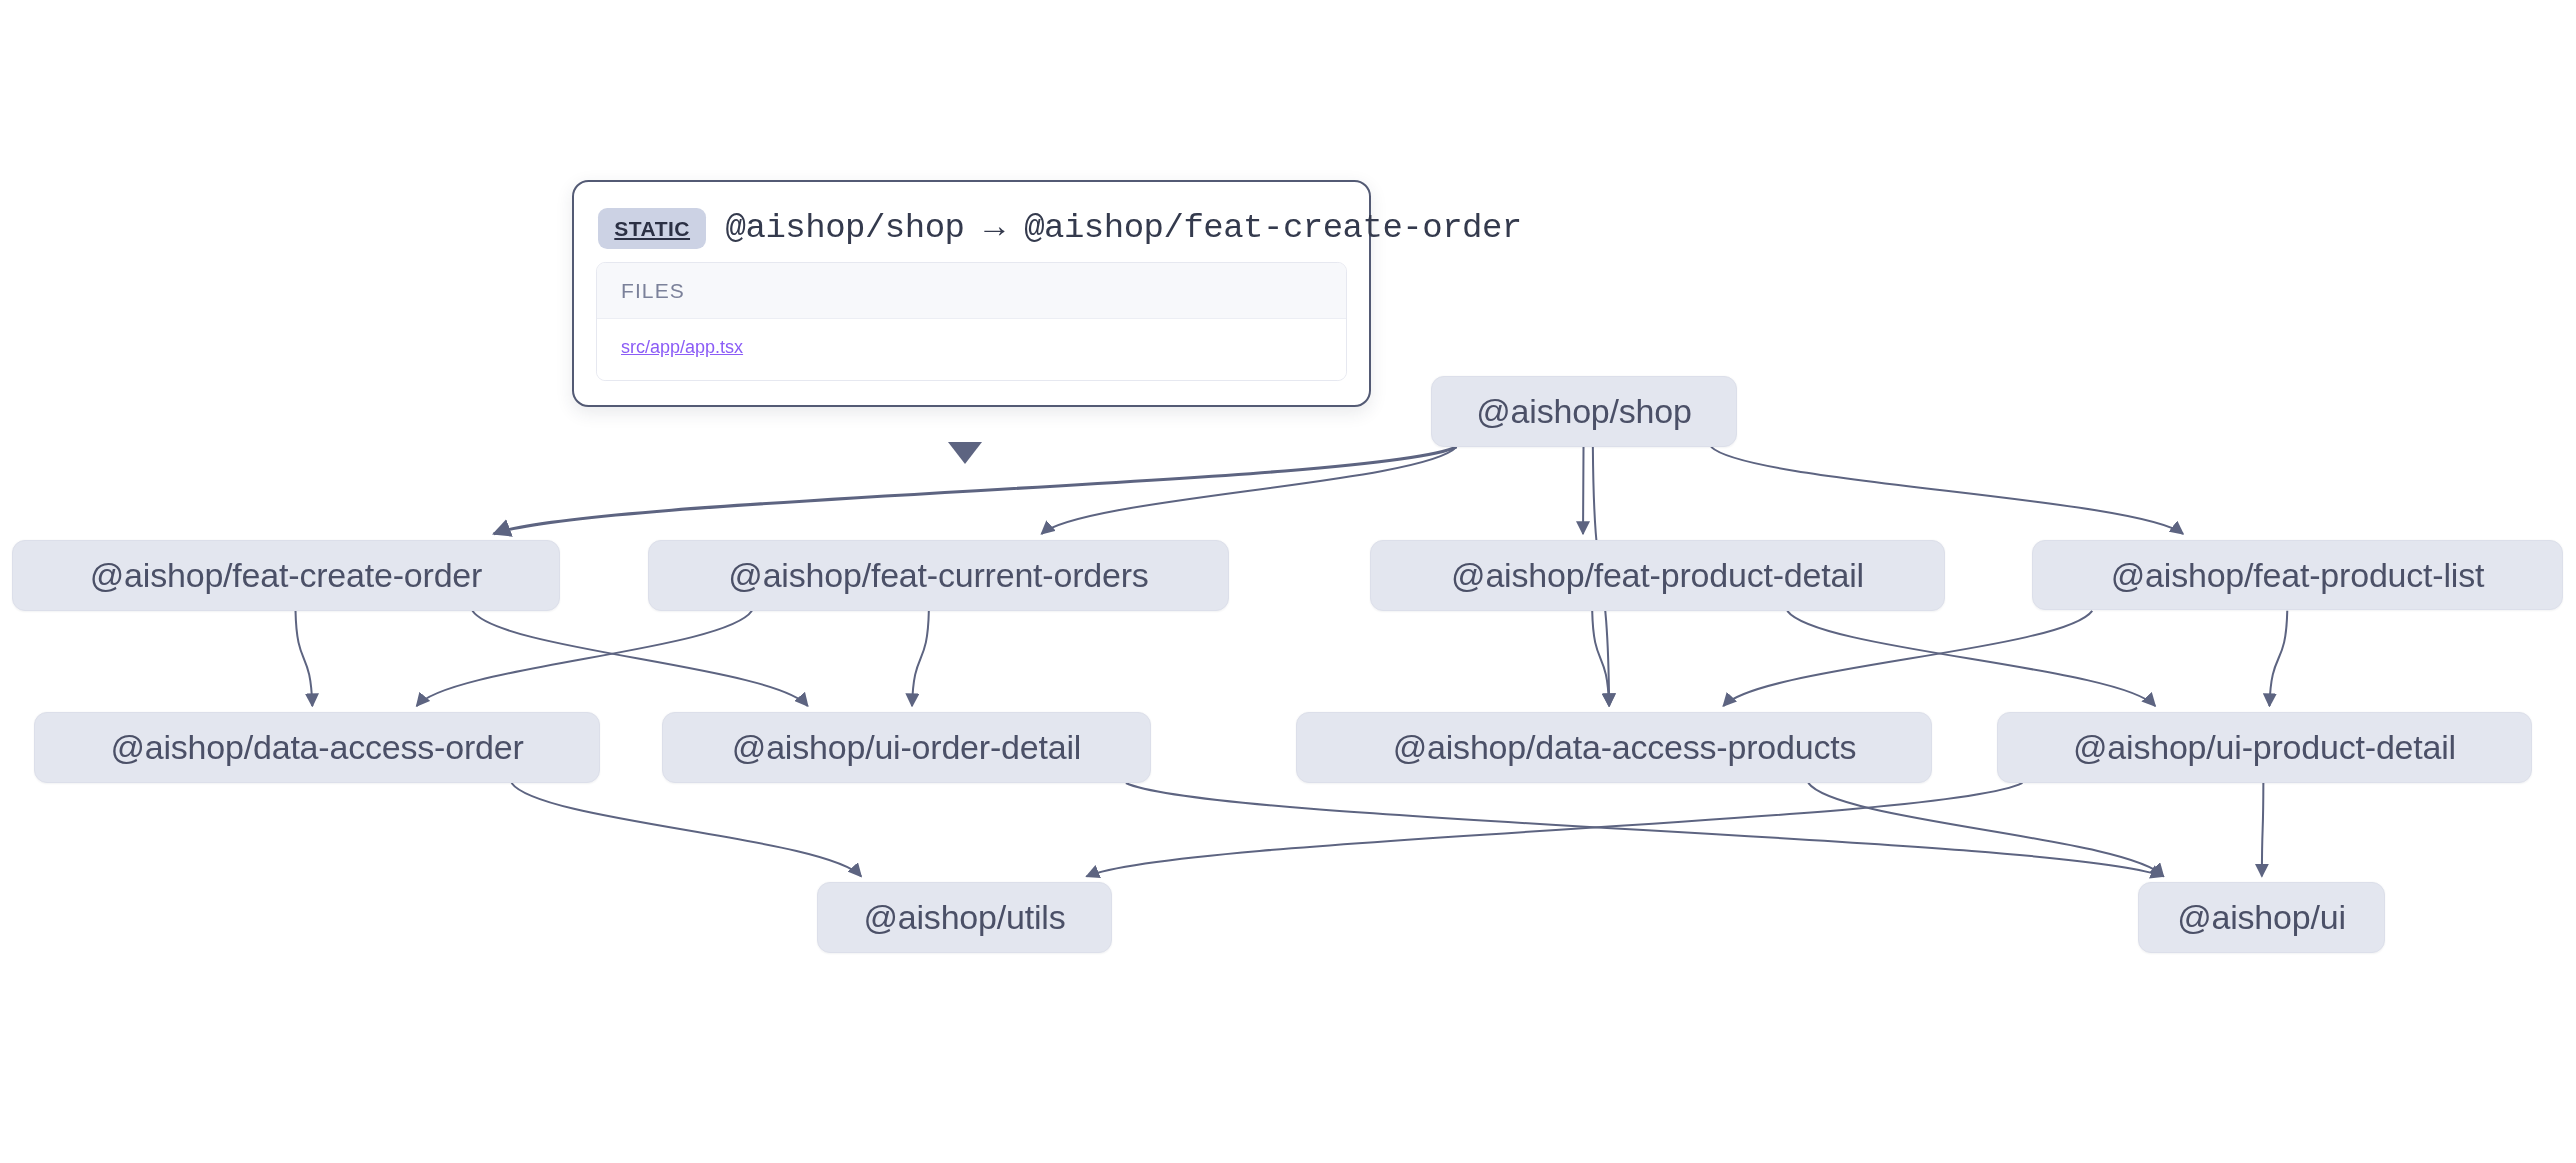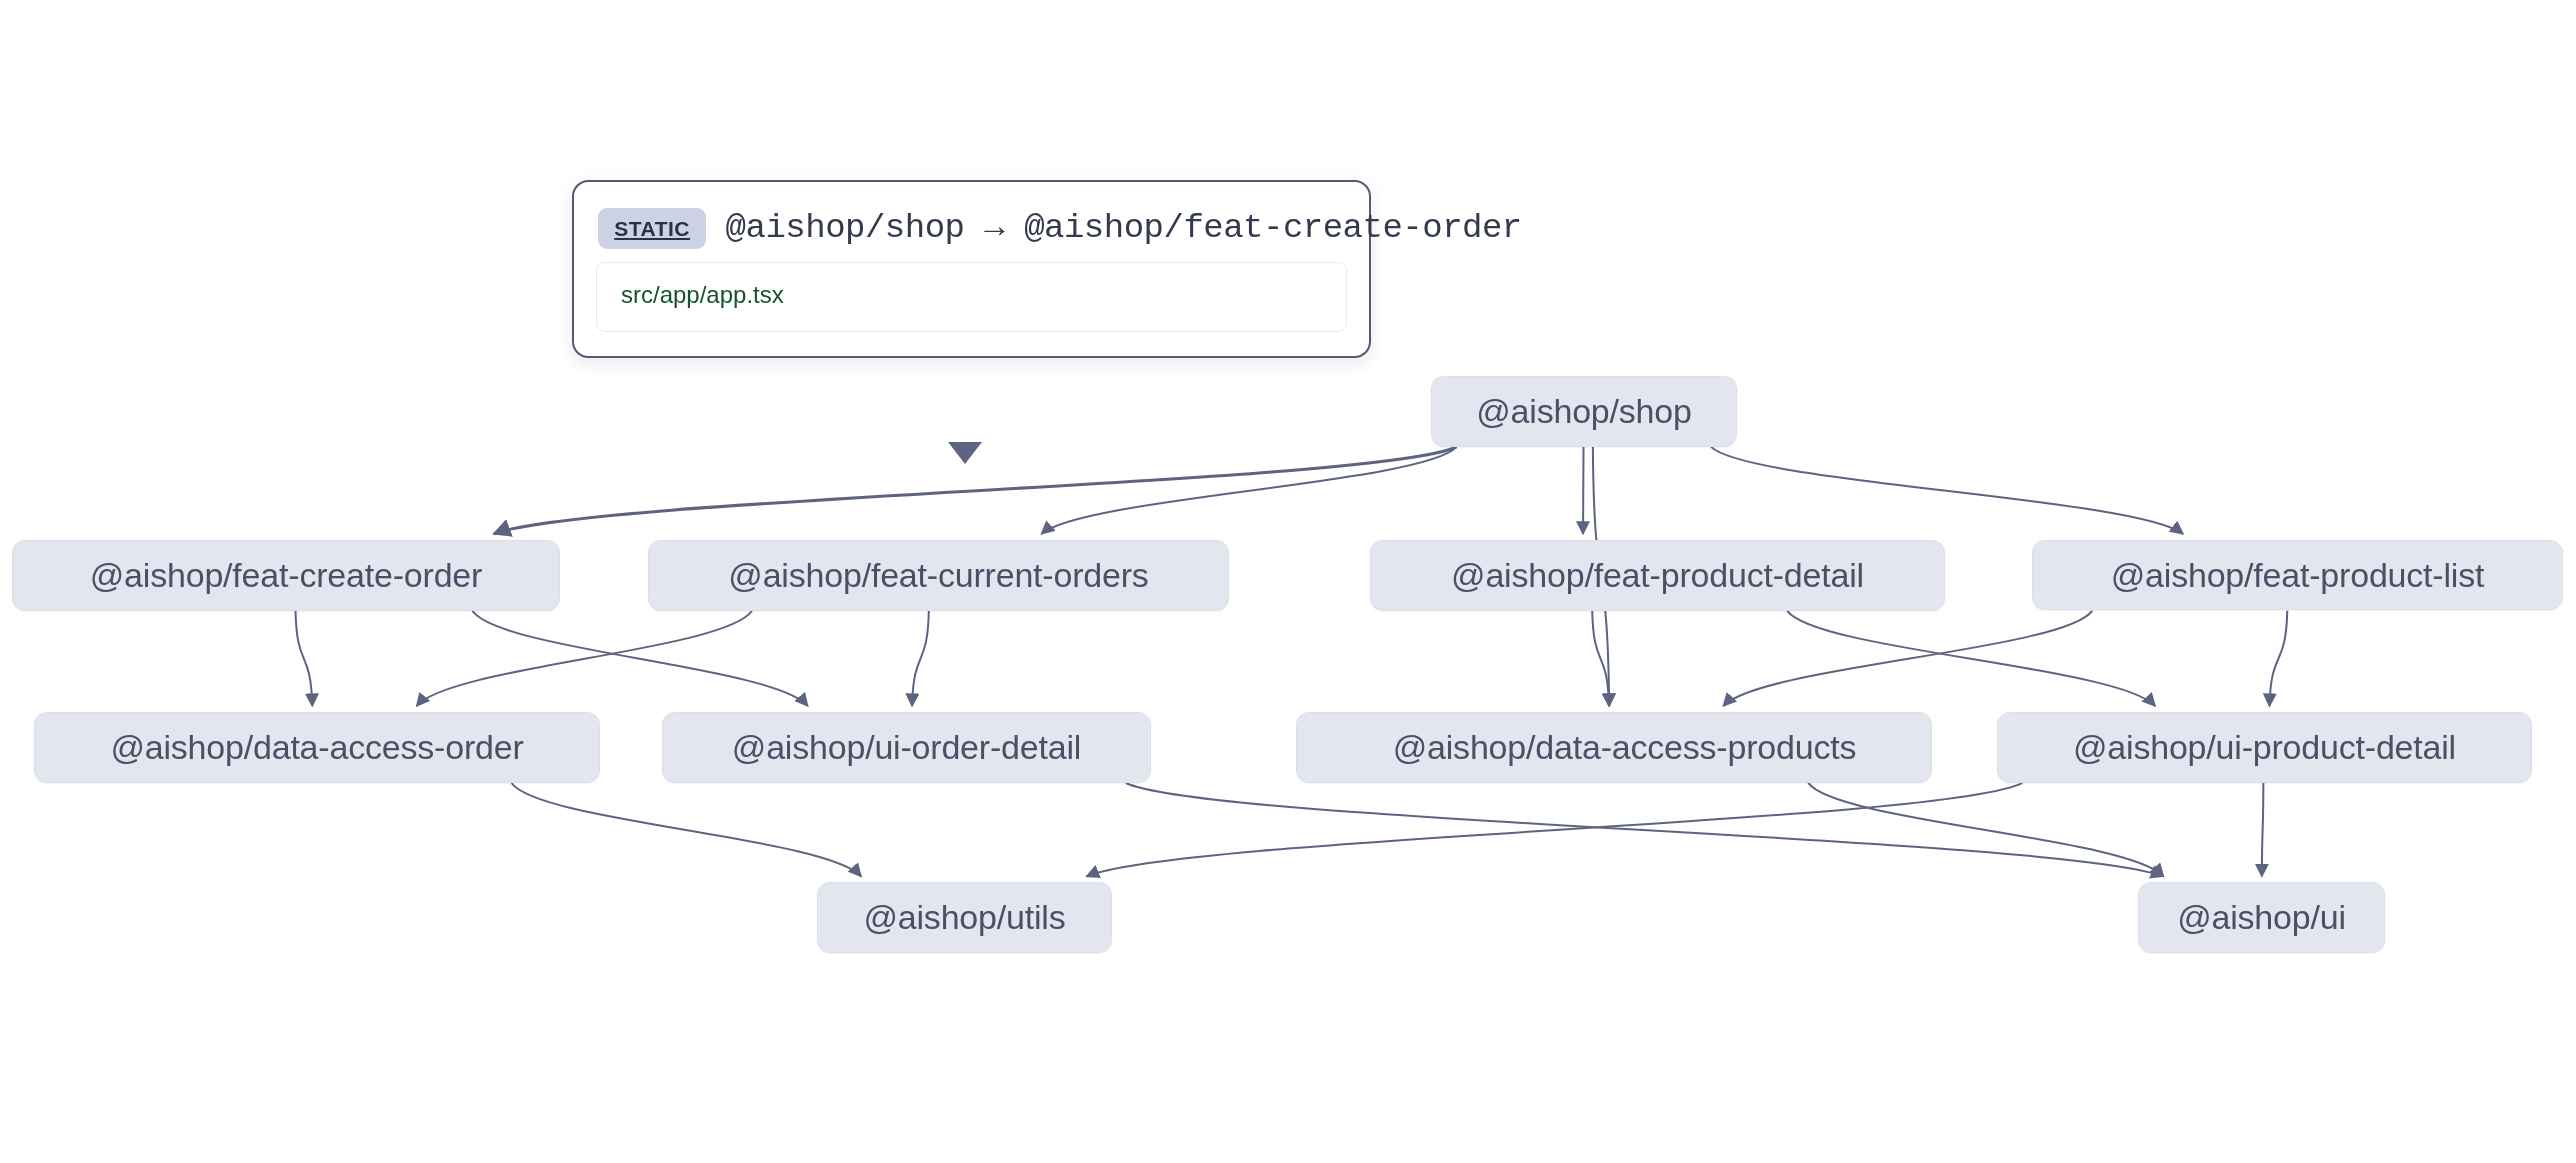--- a/index.html
+++ b/index.html
@@ -94,23 +94,24 @@
   .tt-files-header {
     background: #f7f8fb;
     border-bottom: 0.9px solid #eceef4;
     color: #7b819a;
     font-size: 21px;
     letter-spacing: 1.1px;
     padding: 16.5px 24px 14.7px 24px;
   }
   .tt-file-row {
     background: #ffffff;
-    color: #14532d;
-    font-size: 24px;
+    color: #8b5cf6;
+    font-size: 18px;
     padding: 18.3px 24px 22px 24px;
+    text-decoration: underline;
   }
   .tt-pointer {
     position: absolute;
     left: 948px;
     top: 442px;
     width: 0;
     height: 0;
     border-left: 17.4px solid transparent;
     border-right: 17.4px solid transparent;
     border-top: 22px solid #5d6481;
@@ -188,20 +189,21 @@
         <span>@aishop/ui</span>
       </div>
     </div>
 
   <div id="tooltip-card">
     <div class="tt-head">
       <span class="tt-badge">STATIC</span>
       <span class="tt-title">@aishop/shop → @aishop/feat-create-order</span>
     </div>
     <div class="tt-files">
+      <div class="tt-files-header">FILES</div>
       <div id="tt-file-list">
           <div class="tt-file-row">src/app/app.tsx</div>
         </div>
     </div>
   </div>
   <div class="tt-pointer"></div>
 
 </div>
 
 

